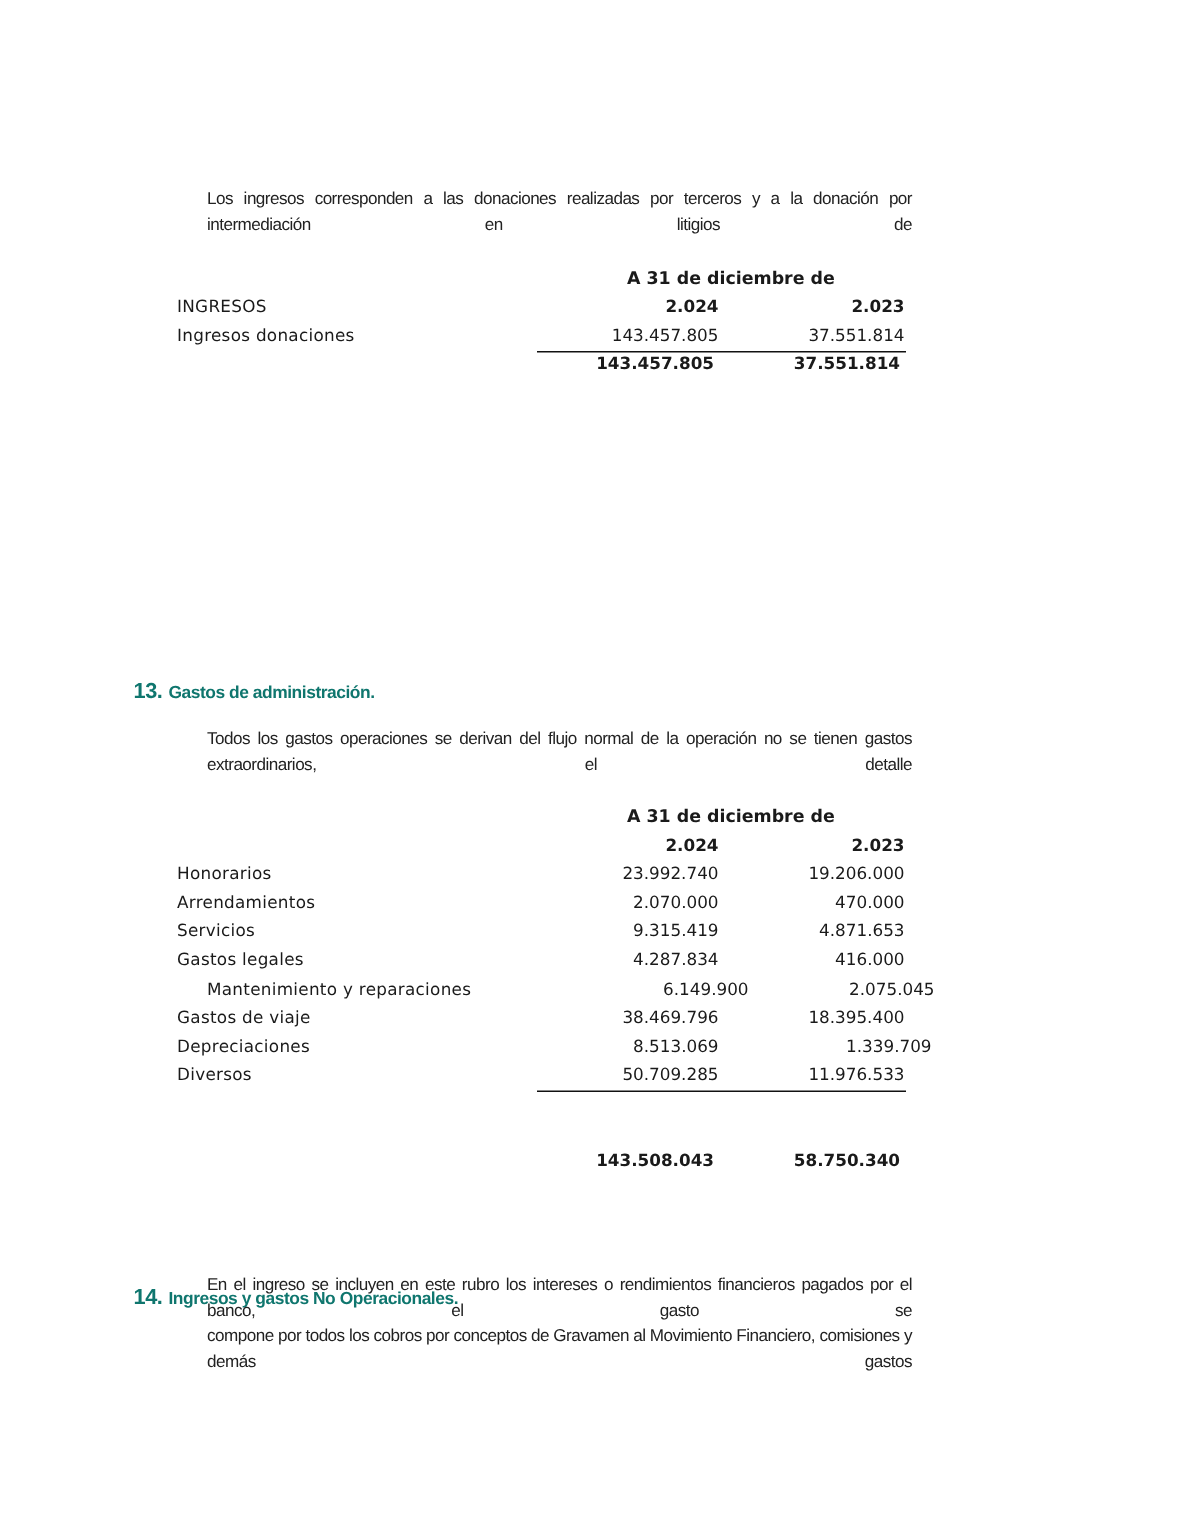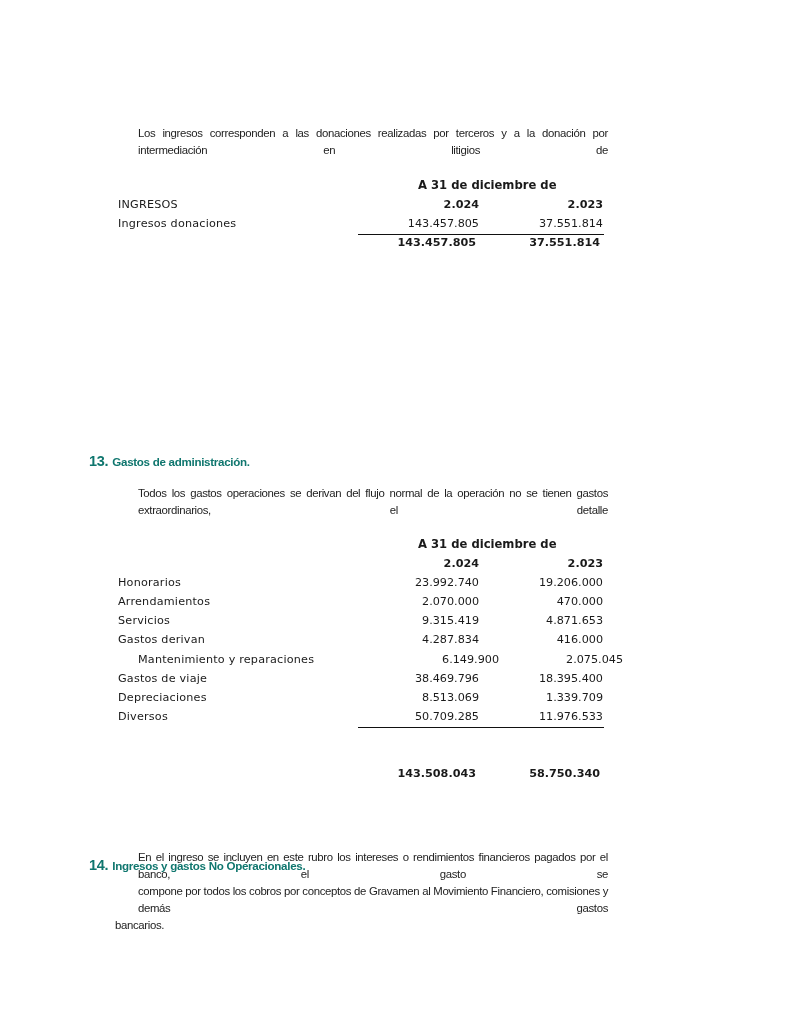--- a/index.html
+++ b/index.html
@@ -68,52 +68,51 @@
     <span class="lbl">Arrendamientos</span>
     <span class="cell1" style="left:221px;">2.070.000</span>
     <span class="cell2" style="left:345px;">470.000</span>
   </div>
   <div class="row" style="top:611px; width:490px;">
     <span class="lbl">Servicios</span>
     <span class="cell1" style="left:221px;">9.315.419</span>
     <span class="cell2" style="left:345px;">4.871.653</span>
   </div>
   <div class="row" style="top:630px; width:490px;">
-    <span class="lbl">Gastos derivan</span>
+    <span class="lbl">Gastos legales</span>
     <span class="cell1" style="left:221px;">4.287.834</span>
     <span class="cell2" style="left:345px;">416.000</span>
   </div>
   <div class="row" style="top:650px; width:490px;margin-left:20px;">
     <span class="lbl">Mantenimiento y reparaciones</span>
     <span class="cell1" style="left:221px;">6.149.900</span>
     <span class="cell2" style="left:345px;">2.075.045</span>
   </div>
   <div class="row" style="top:669px; width:490px;">
     <span class="lbl">Gastos de viaje</span>
     <span class="cell1" style="left:221px;">38.469.796</span>
     <span class="cell2" style="left:345px;">18.395.400</span>
   </div>
   <div class="row" style="top:688px; width:490px;">
     <span class="lbl">Depreciaciones</span>
     <span class="cell1" style="left:221px;">8.513.069</span>
-    <span class="cell2" style="left:345px;">1.339.709</span>
+    <span class="cell2" style="left:363px;">1.339.709</span>
   </div>
   <div class="row" style="top:707px; width:490px;">
     <span class="lbl">Diversos</span>
     <span class="cell1" style="left:221px;">50.709.285</span>
     <span class="cell2" style="left:345px;">11.976.533</span>
   </div>
   <div class="rule" style="top:727px; left:240px; width:246px;"></div>
   <div class="row bold" style="top:764px; width:490px;">
     <span class="cell1" style="left:218px;">143.508.043</span>
     <span class="cell2" style="left:342px;">58.750.340</span>
   </div>
 </div>
 
 <div class="heading" style="top:856px;text-align:center;">
   <span class="num">14.</span><span class="title">Ingresos y gastos No Operacionales.</span>
 </div>
 
 <div class="para" style="top:849px;">
   <span class="line just">En el ingreso se incluyen en este rubro los intereses o rendimientos financieros pagados por el banco, el gasto se</span>
   <span class="line just">compone por todos los cobros por conceptos de Gravamen al Movimiento Financiero, comisiones y demás gastos</span>
-  <span class="line">bancarios.</span>
 </div>
 
 </body></html>

